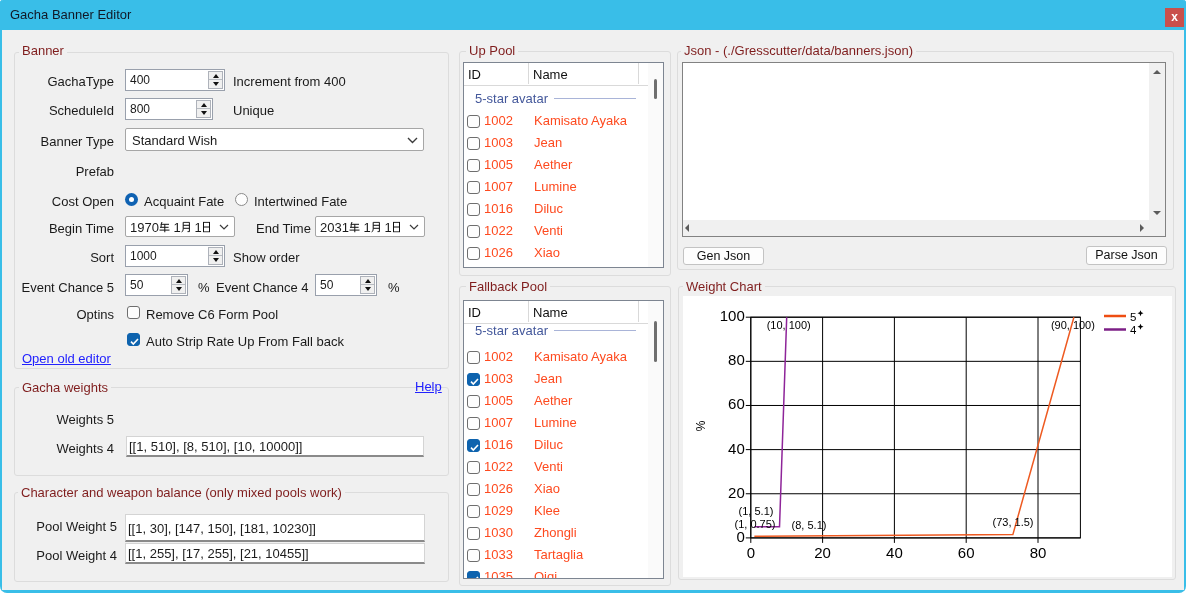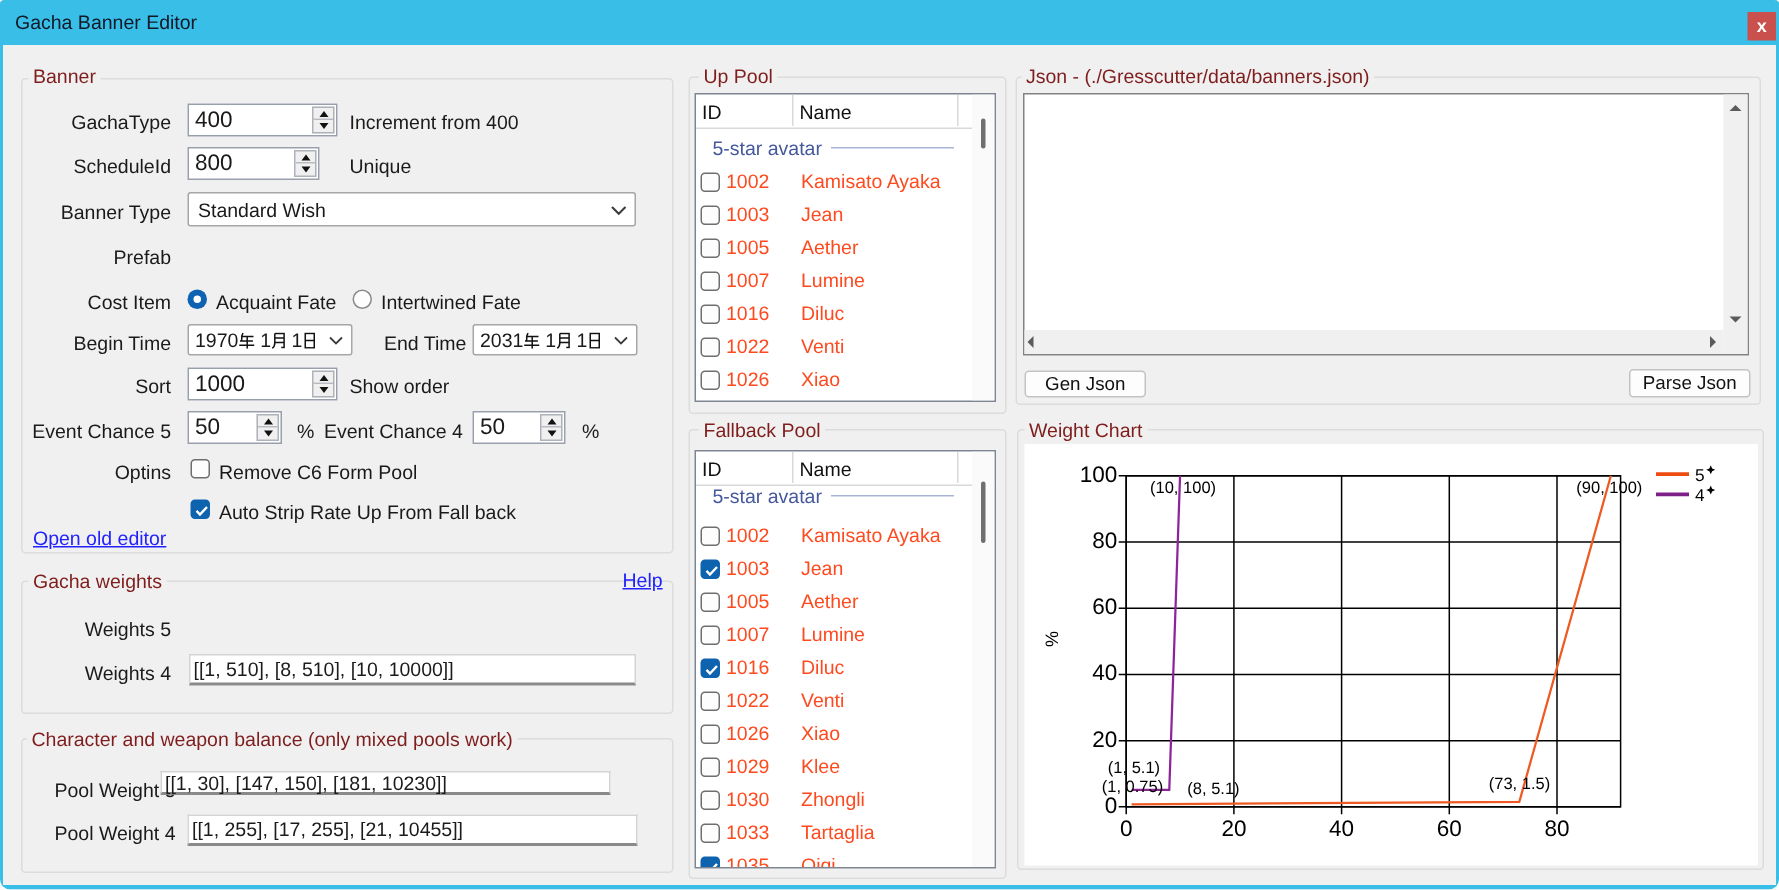--- a/index.html
+++ b/index.html
@@ -9,21 +9,21 @@
   #titlebar { position:absolute; left:0; top:0; width:1186px; height:30px; background:#39bee8; }
   .edge { position:absolute; background:#39bee8; z-index:50; }
   #title { position:absolute; left:10px; top:7px; font-size:13px; color:#111826; }
   #closebtn { position:absolute; left:1165px; top:8px; width:19px; height:19px; background:#c9504c;
               color:#fff; font-size:12px; font-weight:bold; text-align:center; line-height:18px; }
   .grp { position:absolute; border:1px solid #dcdcdc; border-radius:3px; }
   .grplbl { position:absolute; font-size:13px; color:#7f1d1d; background:#f0f0f0; padding:0 3px; }
   .lbl { position:absolute; font-size:13px; color:#1a1a1a; text-align:right; white-space:nowrap; }
   .txt { position:absolute; font-size:13px; color:#1a1a1a; white-space:nowrap; }
   .spin { position:absolute; background:#fff; border:1px solid #99a0ac; }
-  .spin .v { position:absolute; left:4px; top:50%; transform:translateY(-50%); font-size:15px; color:#1a1a1a; }
+  .spin .v { position:absolute; left:4px; top:50%; transform:translateY(-50%); font-size:12px; color:#1a1a1a; }
   .spin .btns { position:absolute; top:1px; right:1px; bottom:1px; width:15px; background:#f0f0f0; border:1px solid #aeb2ba; }
   .spin .up, .spin .dn { position:absolute; left:0; width:100%; height:50%; }
   .spin .up { top:0; border-bottom:1px solid #b8bcc2; }
   .spin .dn { bottom:0; }
   .tri-up { position:absolute; left:50%; top:50%; transform:translate(-50%,-50%);
             width:0; height:0; border-left:3.5px solid transparent; border-right:3.5px solid transparent; border-bottom:4px solid #111; }
   .tri-dn { position:absolute; left:50%; top:50%; transform:translate(-50%,-50%);
             width:0; height:0; border-left:3.5px solid transparent; border-right:3.5px solid transparent; border-top:4px solid #111; }
   .combo { position:absolute; background:#fff; border:1px solid #a6a6a6; border-radius:2px; }
   .combo .v { position:absolute; left:6px; top:50%; transform:translateY(-50%); font-size:13px; color:#1a1a1a; white-space:nowrap; }
@@ -95,21 +95,21 @@
   <div class="lbl" style="left:0px; top:134px; width:114px;">Banner Type</div>
   <div class="combo" style="left:125px; top:128px; width:299px; height:23px;">
       <span class="v">Standard Wish</span>
     <svg class="chev" style="right:5px; margin-top:-3px;" width="11" height="7" viewBox="0 0 11 7">
         <polyline points="1,1 5.5,5.5 10,1" fill="none" stroke="#3c3c3c" stroke-width="1.4"></polyline>
       </svg>
     </div>
 
   <div class="lbl" style="left:0px; top:164px; width:114px;">Prefab</div>
 
-  <div class="lbl" style="left:0px; top:194px; width:114px;">Cost Item</div>
+  <div class="lbl" style="left:0px; top:194px; width:114px;">Cost Open</div>
   <div class="radio on" style="left:125px; top:193px;">
       <span class="dot"></span>
     </div>
   <div class="txt" style="left:144px; top:194px;">Acquaint Fate</div>
   <div class="radio off" style="left:235px; top:193px;"></div>
   <div class="txt" style="left:254px; top:194px;">Intertwined Fate</div>
 
   <div class="lbl" style="left:0px; top:221px; width:114px;">Begin Time</div>
   <div class="combo" style="left:125px; top:216px; width:110px; height:21px;">
       <span class="v" style="left:4px;">1970<svg class="cjk" width="11" height="11" viewBox="0 0 11 11">
@@ -225,21 +225,21 @@
   <div class="lbl" style="left:0px; top:412px; width:114px;">Weights 5</div>
   <div class="lbl" style="left:0px; top:441px; width:114px;">Weights 4</div>
   <div class="ti" style="left:126px; top:436px; width:298px; height:21px;">
       <span class="v">[[1, 510], [8, 510], [10, 10000]]</span>
     </div>
 
   <div class="grp" style="left:14px; top:492px; width:435px; height:90px;"></div>
   <div class="grplbl" style="left:18px; top:485px;">Character and weapon balance (only mixed pools work)</div>
 
   <div class="lbl" style="left:0px; top:519px; width:117px;">Pool Weight 5</div>
-  <div class="ti" style="left:107px; top:514px; width:300px; height:16px;">
+  <div class="ti" style="left:125px; top:514px; width:300px; height:28px;">
       <span class="v">[[1, 30], [147, 150], [181, 10230]]</span>
     </div>
   <div class="lbl" style="left:0px; top:548px; width:117px;">Pool Weight 4</div>
   <div class="ti" style="left:125px; top:543px; width:300px; height:21px;">
       <span class="v">[[1, 255], [17, 255], [21, 10455]]</span>
     </div>
 
   <div class="grp" style="left:459px; top:51px; width:212px; height:225px;"></div>
   <div class="grplbl" style="left:466px; top:43px;">Up Pool</div>
   <div class="pool" style="top:62px; height:206px;">

